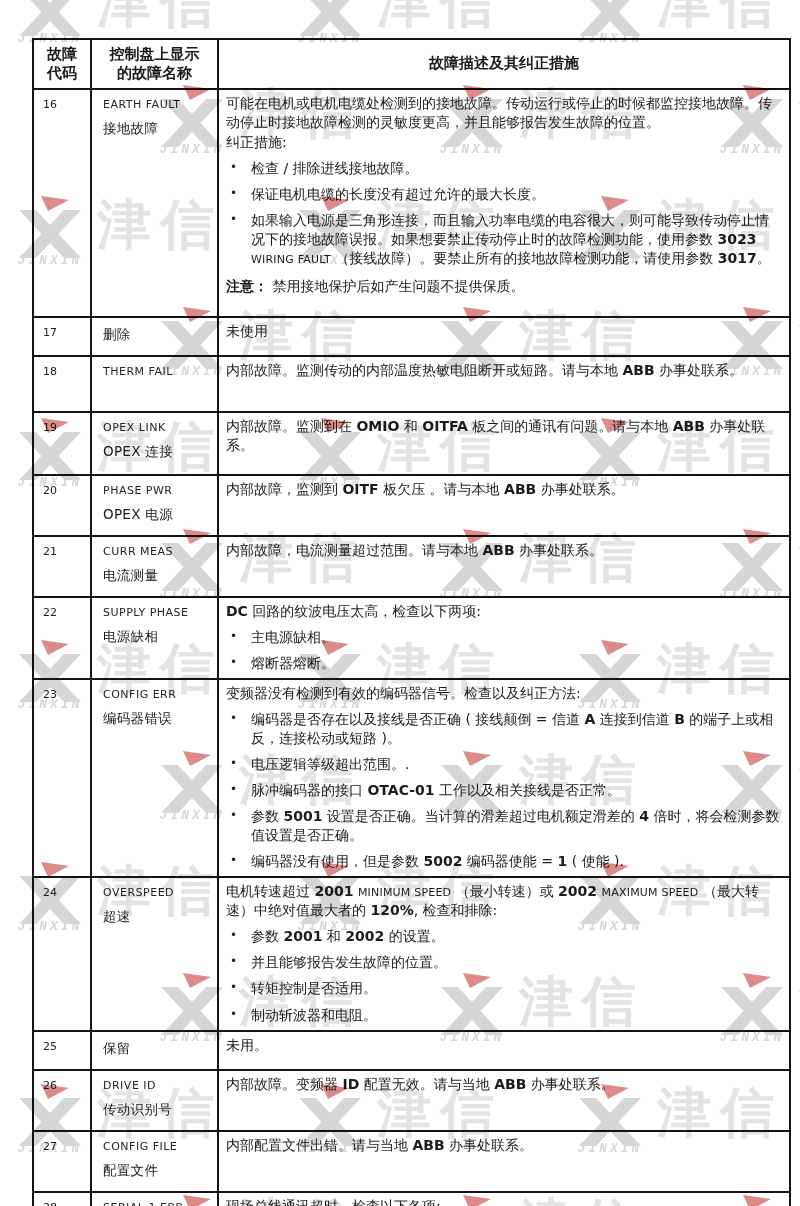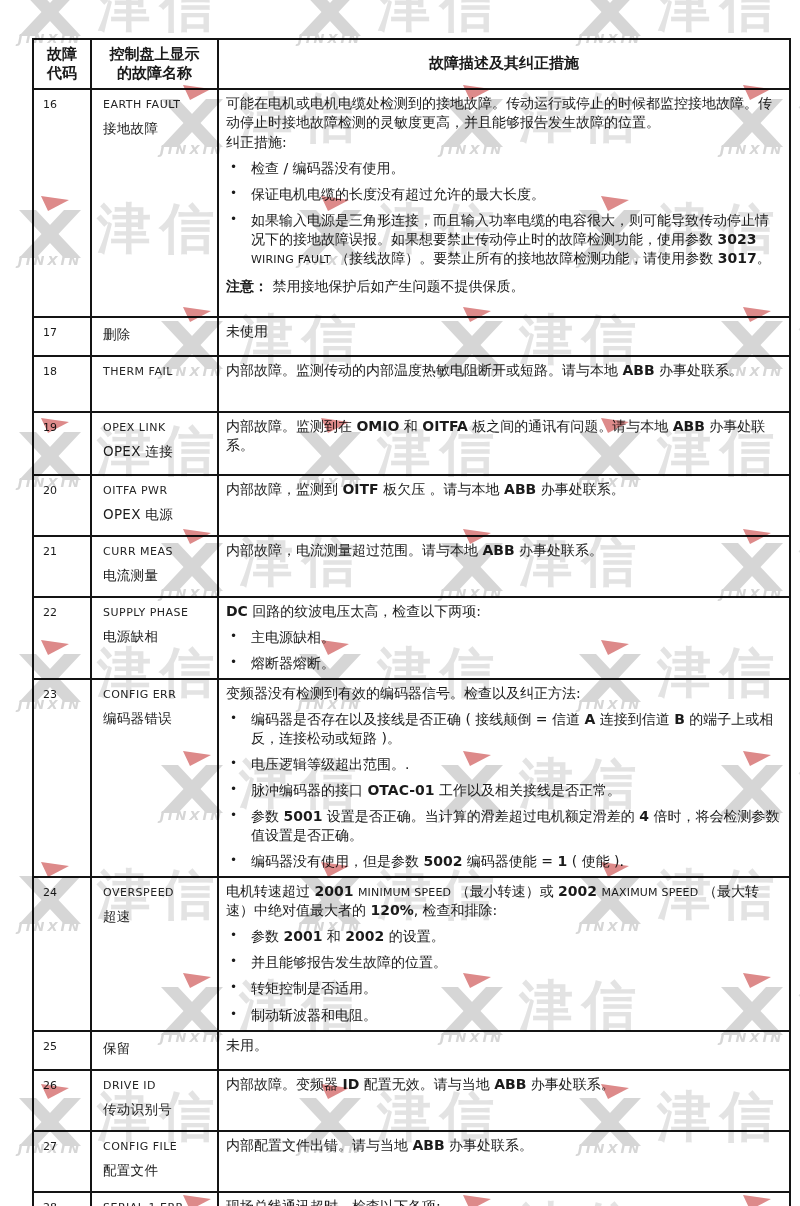--- a/index.html
+++ b/index.html
@@ -39,21 +39,21 @@
   tbody tr:nth-child(7)  > td{height:68px;}
   tbody tr:nth-child(8)  > td{height:173px;}
   tbody tr:nth-child(9)  > td{height:136px;}
   tbody tr:nth-child(10) > td{height:26px;}
   tbody tr:nth-child(11) > td{height:49px;}
   tbody tr:nth-child(12) > td{height:41px;border-radius:25px;}
   tbody tr:nth-child(13) > td{height:129px;}
   
   .watermarks{
     position:absolute;inset:0;z-index:3;pointer-events:none;
-    mix-blend-mode:multiply;overflow:hidden;
+    mix-blend-mode:multiply;overflow:hidden;font-family:Liberation Mono, monospace;
   }
   .wm{position:absolute;display:flex;align-items:flex-start;}
   .wm-left{display:flex;flex-direction:column;align-items:center;}
   .wm-brand{
     font-style:italic;font-weight:bold;font-size:13px;letter-spacing:3px;
     margin-top:-5px;white-space:nowrap;
   }
   .wm-cjk{
     font-size:54px;font-weight:bold;letter-spacing:9px;line-height:1;
     margin:6px 0 0 12px;white-space:nowrap;
@@ -83,21 +83,21 @@
           <td class="code">16</td>
           <td class="name">
             <div class="nline en">EARTH FAULT</div>
             <div class="nline">接地故障</div>
           </td>
           <td class="desc">
             <div class="para"><span>可能在电机或电机电缆处检测到的接地故障。传动运行或停止的时候都监控接地故障。传动停止时接地故障检测的灵敏度更高，并且能够报告发生故障的位置。</span></div>
             <div class="para"><span>纠正措施:</span></div>
             <div class="bullet">
               <span class="dot">•</span>
-              <span class="btext"><span>检查 / 编码器没有使用。</span></span>
+              <span class="btext"><span>检查 / 排除进线接地故障。</span></span>
             </div>
             <div class="bullet">
               <span class="dot">•</span>
               <span class="btext"><span>保证电机电缆的长度没有超过允许的最大长度。</span></span>
             </div>
             <div class="bullet">
               <span class="dot">•</span>
               <span class="btext"><span>如果输入电源是三角形连接，而且输入功率电缆的电容很大，则可能导致传动停止情况下的接地故障误报。如果想要禁止传动停止时的故障检测功能，使用参数 </span><span class="b">3023</span><span> </span><span class="sc">WIRING FAULT</span><span> （接线故障）。要禁止所有的接地故障检测功能，请使用参数 </span><span class="b">3017</span><span>。</span></span>
             </div>
             <div class="para"><span class="b">注意：</span><span> 禁用接地保护后如产生问题不提供保质。</span></div>
@@ -127,21 +127,21 @@
             <div class="nline en">OPEX LINK</div>
             <div class="nline">OPEX 连接</div>
           </td>
           <td class="desc">
             <div class="para"><span>内部故障。监测到在 </span><span class="b">OMIO</span><span> 和 </span><span class="b">OITFA</span><span> 板之间的通讯有问题。请与本地 </span><span class="b">ABB</span><span> 办事处联系。</span></div>
           </td>
         </tr>
         <tr>
           <td class="code">20</td>
           <td class="name">
-            <div class="nline en">OITFA PWR</div>
+            <div class="nline en">PHASE PWR</div>
             <div class="nline">OPEX 电源</div>
           </td>
           <td class="desc">
             <div class="para"><span>内部故障，监测到 </span><span class="b">OITF</span><span> 板欠压 。请与本地 </span><span class="b">ABB</span><span> 办事处联系。</span></div>
           </td>
         </tr>
         <tr>
           <td class="code">21</td>
           <td class="name">
             <div class="nline en">CURR MEAS</div>

